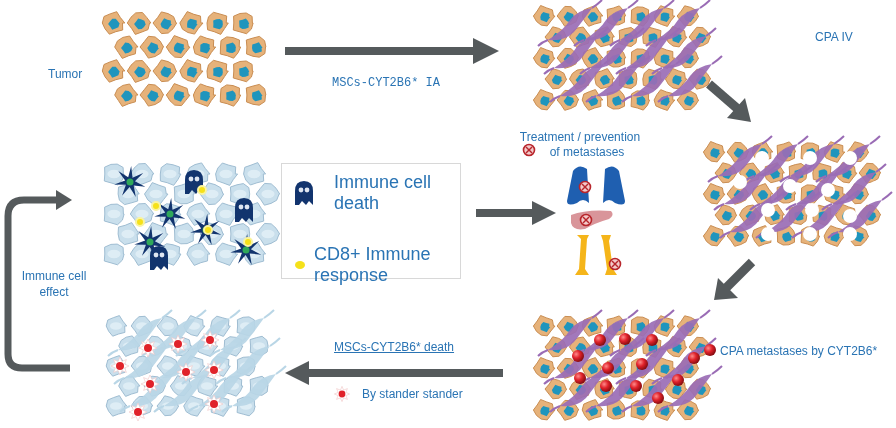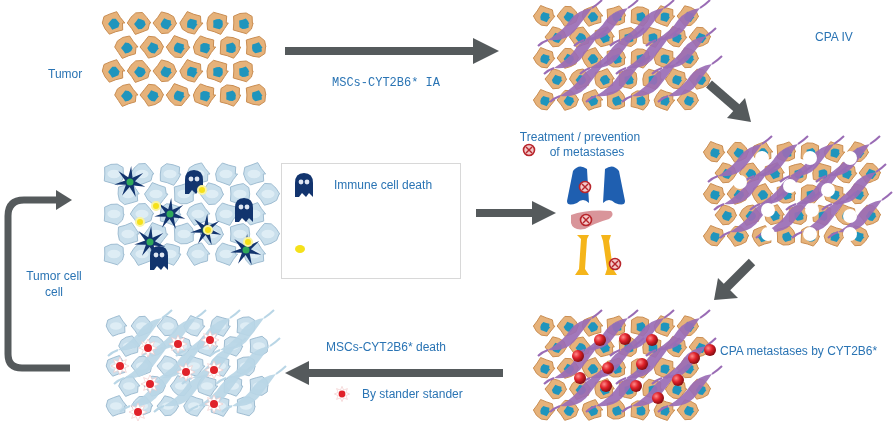--- a/index.html
+++ b/index.html
@@ -5,21 +5,21 @@
   html, body { margin: 0; padding: 0; background: #ffffff; }
   body { width: 896px; height: 428px; position: relative; overflow: hidden;
          font-family: "Liberation Sans", sans-serif; }
   .lbl { position: absolute; color: #2a74b4; font-size: 12px; white-space: nowrap; }
   .lbl.c { text-align: center; }
   .abs { position: absolute; }
   svg { display: block; overflow: visible; }
   .legend-box { position: absolute; left: 281px; top: 163px; width: 178px; height: 114px;
                 border: 1px solid #d8d8d8; background: #fff; }
   .legend-row { position: absolute; left: 0; display: flex; align-items: center; }
-  .legend-row .txt { color: #2a74b4; font-size: 12px; }
+  .legend-row .txt { color: #2a74b4; font-size: 18px; }
 </style>
 </head>
 <body>
 
 <div class="lbl" style="left:48px; top:37px;margin-top:30px;">Tumor</div>
 <svg class="abs" id="panel-tumor" style="left:95px; top:5px;" width="175" height="110">
     <g>
       <path d="M27.5,18.0L27.7,25.0L20.8,26.7L14.4,29.2L10.0,23.8L7.3,18.0L9.0,11.5L15.1,8.9L21.7,6.7L25.4,12.6L29.8,18.0Z" fill="#e6b27a" stroke="#c98d52" stroke-width="1"></path>
       <path d="M24.4,19.0L23.4,22.2L20.5,23.6L17.2,24.7L15.3,21.7L13.1,19.0L15.1,16.2L17.3,13.8L20.7,13.8L22.9,16.2L24.9,19.0Z" fill="#1f95bd"></path>
     </g>
@@ -772,21 +772,21 @@
       <radialGradient id="rg" cx="35%" cy="35%" r="65%">
         <stop offset="0" stop-color="#ff8a8a"></stop>
         <stop offset="0.5" stop-color="#e0222a"></stop>
         <stop offset="1" stop-color="#8a0d12"></stop>
       </radialGradient>
     </defs>
   <circle cx="7" cy="7" r="6" fill="url(#rg)"></circle>
 </svg>
 <div class="lbl" style="left:720px; top:344px;">CPA metastases by CYT2B6*</div>
 
-<div class="lbl" style="left:326px; top:340px;">MSCs-CYT2B6* death</div>
+<div class="lbl" style="left:334px; top:340px;text-decoration:underline;">MSCs-CYT2B6* death</div>
 <svg class="abs" style="left:285px; top:361px;" width="220" height="24">
   <rect x="22" y="8" width="196" height="8" fill="#555a5c"></rect>
   <polygon points="24,0 0,12 24,24" fill="#555a5c"></polygon>
 </svg>
 <svg class="abs" style="left:333px; top:386px;" width="18" height="16">
   <g id="burst-legend">
       <g>
         <path d="M16.6,8.0L12.9,9.6L14.4,13.4L10.6,11.9L9.0,15.6L7.4,11.9L3.6,13.4L5.1,9.6L1.4,8.0L5.1,6.4L3.6,2.6L7.4,4.1L9.0,0.4L10.6,4.1L14.4,2.6L12.9,6.4Z" fill="#fff" stroke="#f0c4c4" stroke-width="0.6"></path>
         <circle cx="9" cy="8" r="3.4" fill="#e0222a"></circle>
       </g>
@@ -1011,22 +1011,22 @@
       <path d="M125.0,92.0L120.6,93.9L122.4,98.4L117.9,96.6L116.0,101.0L114.1,96.6L109.6,98.4L111.4,93.9L107.0,92.0L111.4,90.1L109.6,85.6L114.1,87.4L116.0,83.0L117.9,87.4L122.4,85.6L120.6,90.1Z" fill="#fff" stroke="#f0c4c4" stroke-width="0.6"></path>
       <circle cx="116" cy="92" r="4" fill="#e0222a"></circle>
     </g>
   </svg>
 
 <svg class="abs" style="left:0px; top:180px;" width="90" height="200">
   <path d="M70,188 L22,188 Q8,188 8,174 L8,36 Q8,20 24,20 L58,20" fill="none" stroke="#555a5c" stroke-width="7"></path>
   <polygon points="56,10 72,20 56,30" fill="#555a5c"></polygon>
 </svg>
 <div class="lbl c" style="left:18px; top:268px; width:72px; line-height:16px;">
-  <div>Tumor cell</div>
-  <div>cell</div>
+  <div>Immune cell</div>
+  <div>effect</div>
 </div>
 
 <svg class="abs" id="panel-immune" style="left:98px; top:160px;" width="180" height="112">
     <g>
       <path d="M26.1,14.0L24.4,20.1L19.5,24.8L13.1,22.9L6.3,21.0L6.8,14.0L6.6,7.2L12.9,4.4L19.2,4.1L25.1,7.4L25.4,14.0Z" fill="#c9dfec" stroke="#9fbdd2" stroke-width="1"></path>
       <ellipse cx="16" cy="14" rx="6.6000000000000005" ry="4.199999999999999" fill="#e3f0f8" opacity="0.8"></ellipse>
     </g>
     <g>
       <path d="M54.6,14.0L53.0,20.6L46.9,23.0L40.3,25.4L36.6,19.4L32.3,14.0L36.0,8.2L40.7,3.9L47.4,3.5L51.7,8.4L55.9,14.0Z" fill="#c9dfec" stroke="#9fbdd2" stroke-width="1"></path>
       <ellipse cx="44" cy="14" rx="6.6000000000000005" ry="4.199999999999999" fill="#e3f0f8" opacity="0.8"></ellipse>
@@ -1195,20 +1195,21 @@
             <circle cx="15" cy="10" r="2.4" fill="#dfe6f2"></circle>
           </g>
         </g>
       </svg>
     <span class="txt">Immune cell death</span>
   </div>
   <div class="legend-row" style="top:80px; left:12px;">
     <svg width="12" height="10" style="margin-right:8px;">
       <ellipse cx="6" cy="5" rx="5" ry="4" fill="#f5e11a"></ellipse>
     </svg>
+    <span class="txt">CD8+ Immune response</span>
   </div>
 </div>
 
 <svg class="abs" style="left:476px; top:201px;" width="80" height="24">
   <rect x="0" y="8" width="58" height="8" fill="#555a5c"></rect>
   <polygon points="56,0 80,12 56,24" fill="#555a5c"></polygon>
 </svg>
 
 <div class="lbl c" style="left:505px; top:130px; width:150px; line-height:15px;">
   <div>Treatment / prevention</div>

